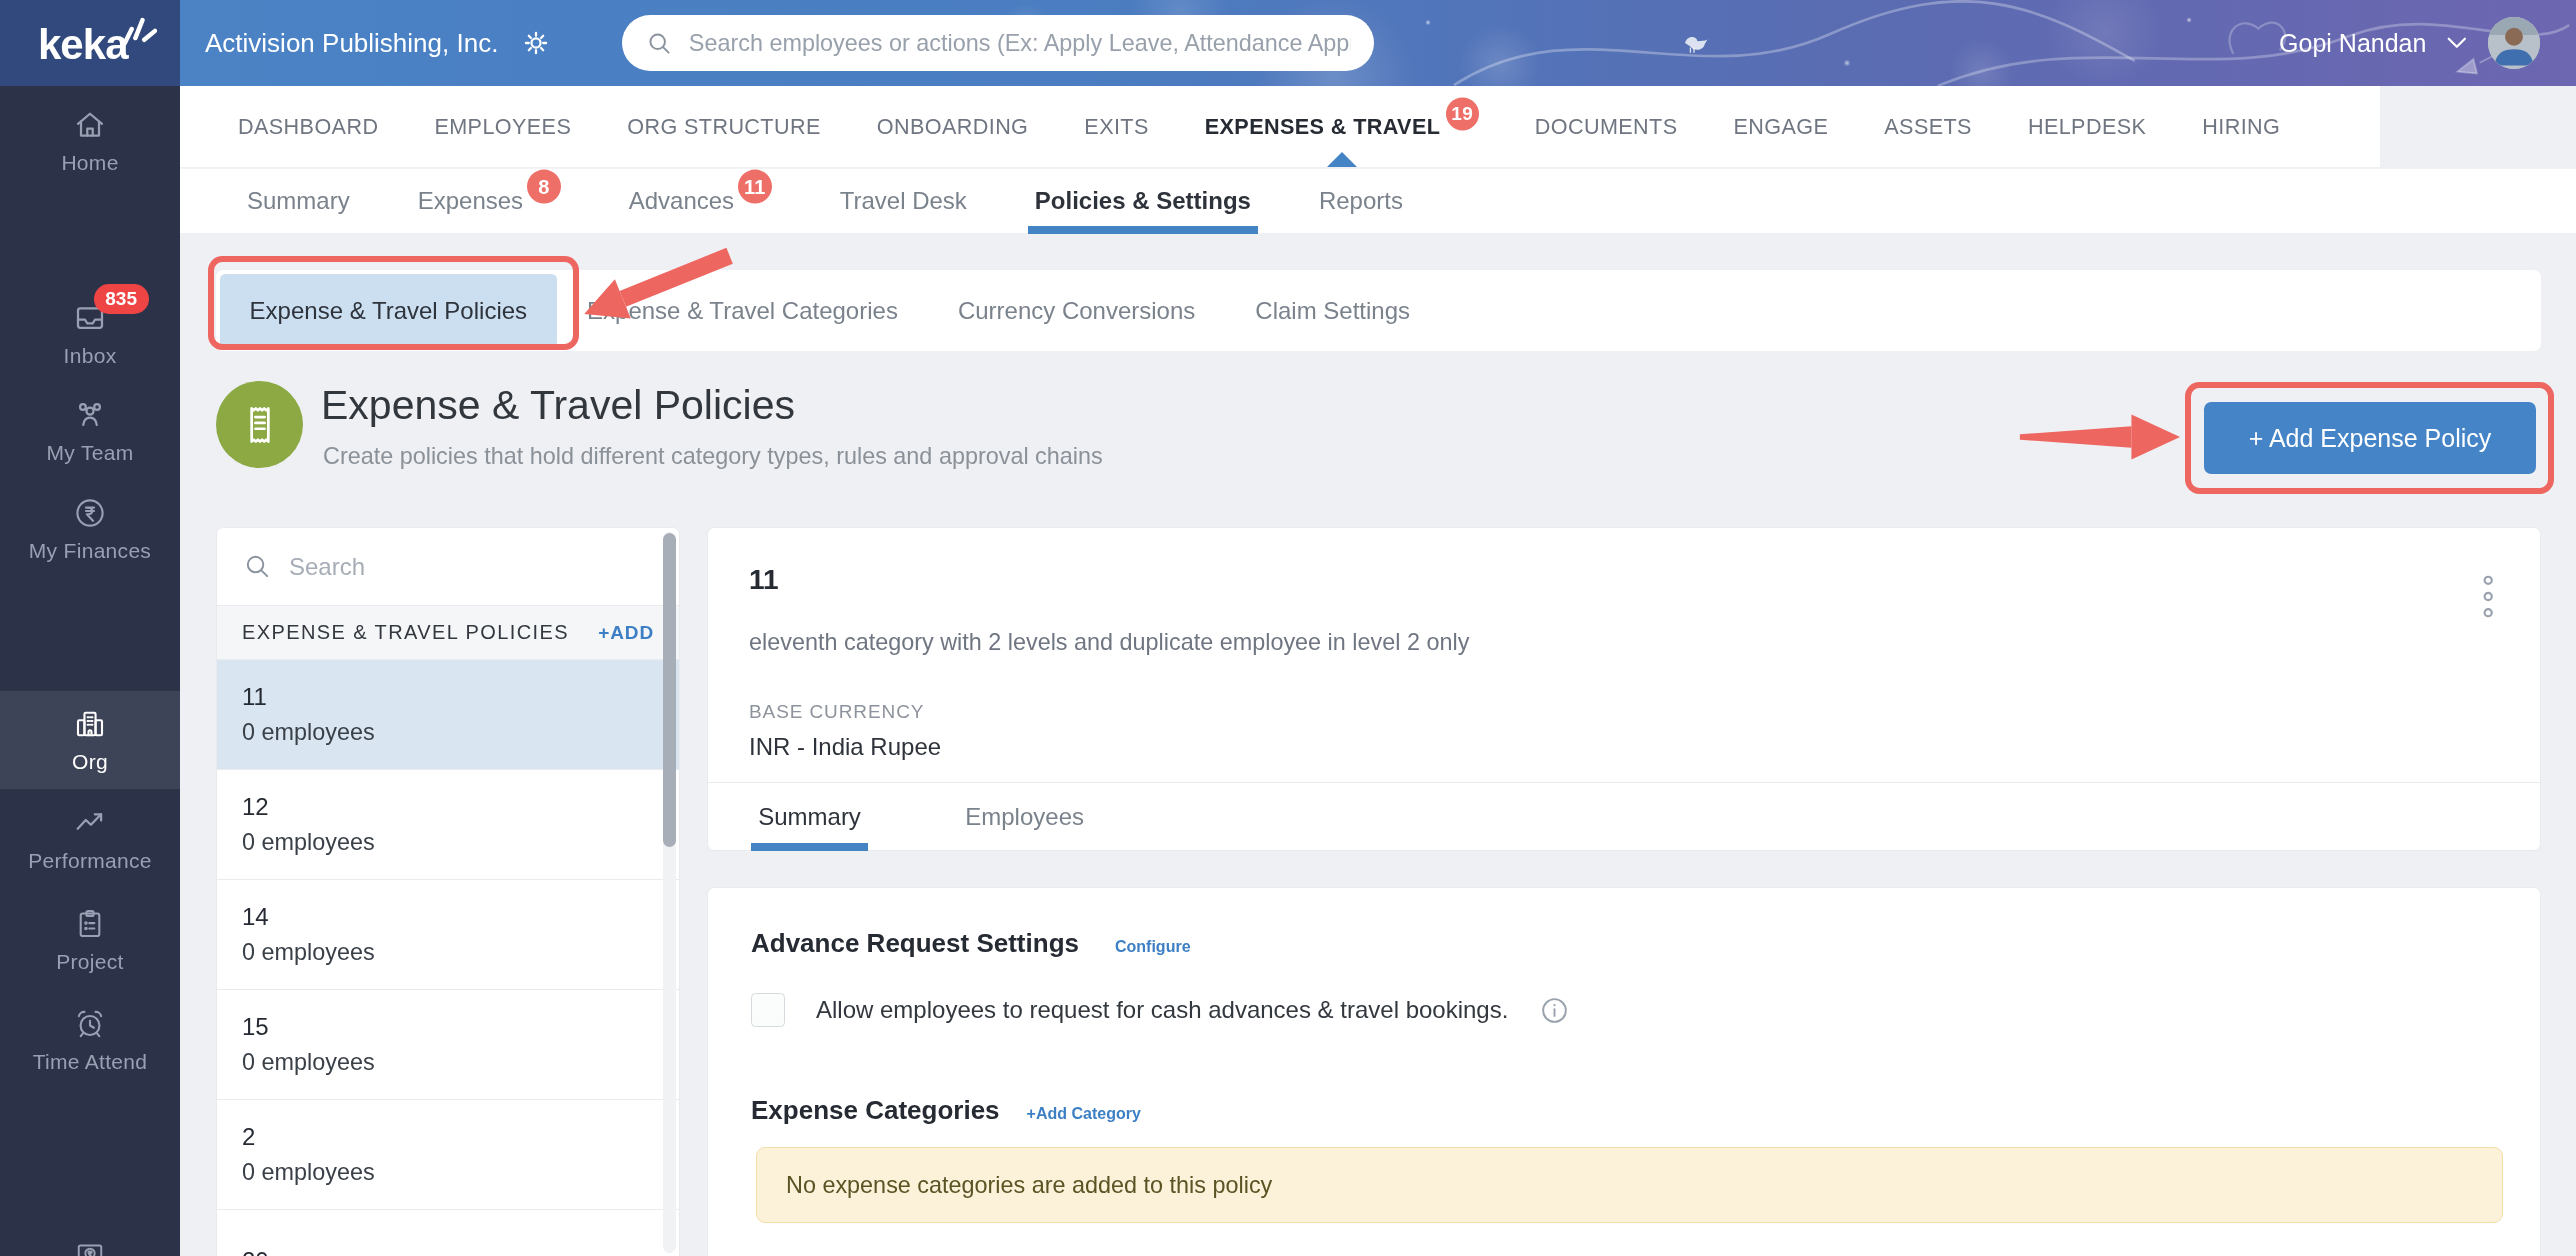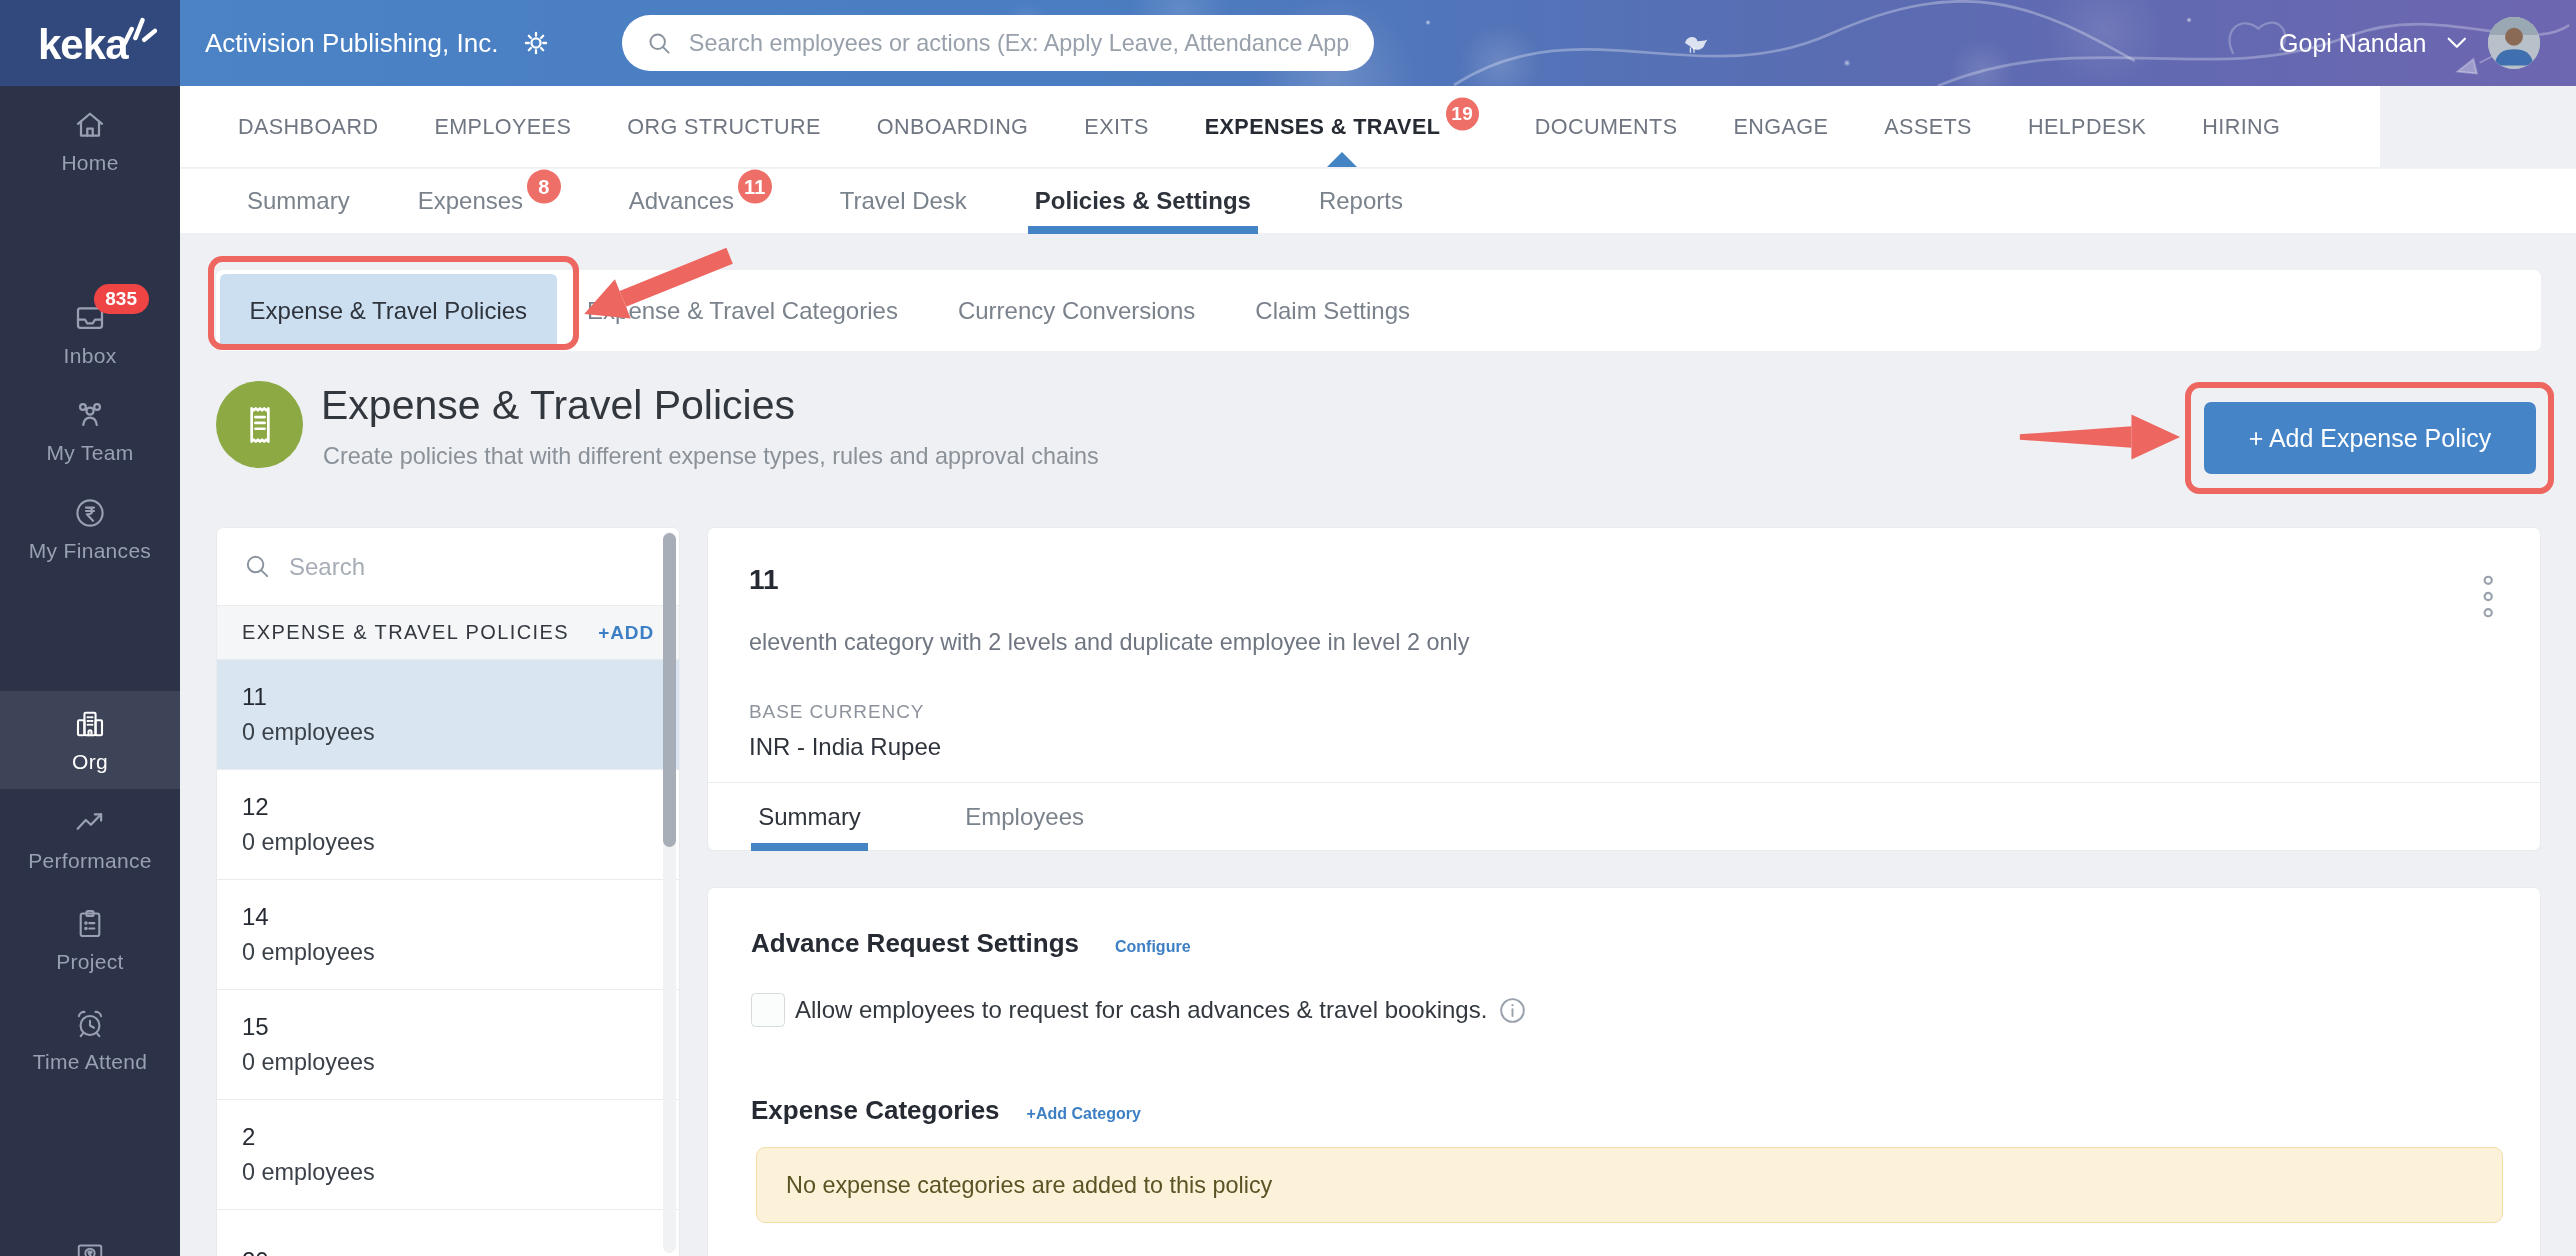--- a/index.html
+++ b/index.html
@@ -123,21 +123,21 @@
     margin-right:90px; font-size:24px; color:#7a828c; cursor:pointer; }
   .detail-tab.active { color:#2e333b; }
   .detail-tab.active::after { content:""; position:absolute; left:0; right:0; bottom:0; height:8px; background:#4484c4; }
 
   #summary-card { position:absolute; left:707px; top:887px; width:1834px; height:414px; background:#fff;
     border:0.9px solid #e8eaee; border-radius:7.2px 7.2px 0 0; }
   .section-row { position:absolute; left:43px; display:flex; align-items:baseline; gap:36px; }
   .section-title { font-size:26px; font-weight:700; color:#262b33; }
   .blue-link { font-size:16px; color:#3d7fc4; cursor:pointer;font-weight:bold; }
   #advance-row { top:40px; }
-  #checkbox-row { position:absolute; left:43px; top:105px; display:flex; align-items:center; gap:10px; }
+  #checkbox-row { position:absolute; left:43px; top:105px; display:flex; align-items:center; gap:31px; }
   #advance-checkbox { width:34px; height:34px; border:1.8px solid #d5dade; border-radius:4.5px; background:#fbfcfc; cursor:pointer; }
   #checkbox-label { font-size:24px; color:#33383f; }
   #categories-row { top:207px; gap:27px; }
   #empty-banner { position:absolute; left:48px; top:259px; width:1747px; height:76px; background:#fbf2d9;
     border:1.8px solid #f2deab; border-radius:9px; display:flex; align-items:center; padding:0 29px;
     font-size:23.4px; color:#5a5324; }
 
   svg.icon { display:block; }
 </style>
 </head>
@@ -377,21 +377,21 @@
     </g>
   </svg>
 
   <div id="page-icon-circle">
     <svg class="icon" width="50" height="50" viewBox="0 0 24 24" stroke="#fff" stroke-width="1.3" fill="none" stroke-linecap="round" stroke-linejoin="round">
       <path d="M8 4 L9 5 L10 4 L11 5 L12 4 L13 5 L14 4 L15 5 L16 4 V20 L15 19 L14 20 L13 19 L12 20 L11 19 L10 20 L9 19 L8 20 Z"></path>
       <path d="M9.8 8.2h4.4M9.8 11h4.4M9.8 13.8h4.4"></path>
     </svg>
   </div>
   <div id="page-title">Expense &amp; Travel Policies</div>
-  <div id="page-subtitle">Create policies that with different expense types, rules and approval chains</div>
+  <div id="page-subtitle">Create policies that hold different category types, rules and approval chains</div>
 
   <button id="add-policy-btn">+ Add Expense Policy</button>
   <div class="anno-box" id="anno-box-btn"></div>
   <svg class="anno-arrow" style="left:2016px;top:410px" width="167" height="54" viewBox="0 0 185 60">
     <polygon points="4,27 128,18 128,42 4,33" fill="#ee6660"></polygon>
     <polygon points="128,5 128,55 182,30" fill="#ee6660"></polygon>
   </svg>
 
   <div id="list-card">
     <div id="list-search-row">

